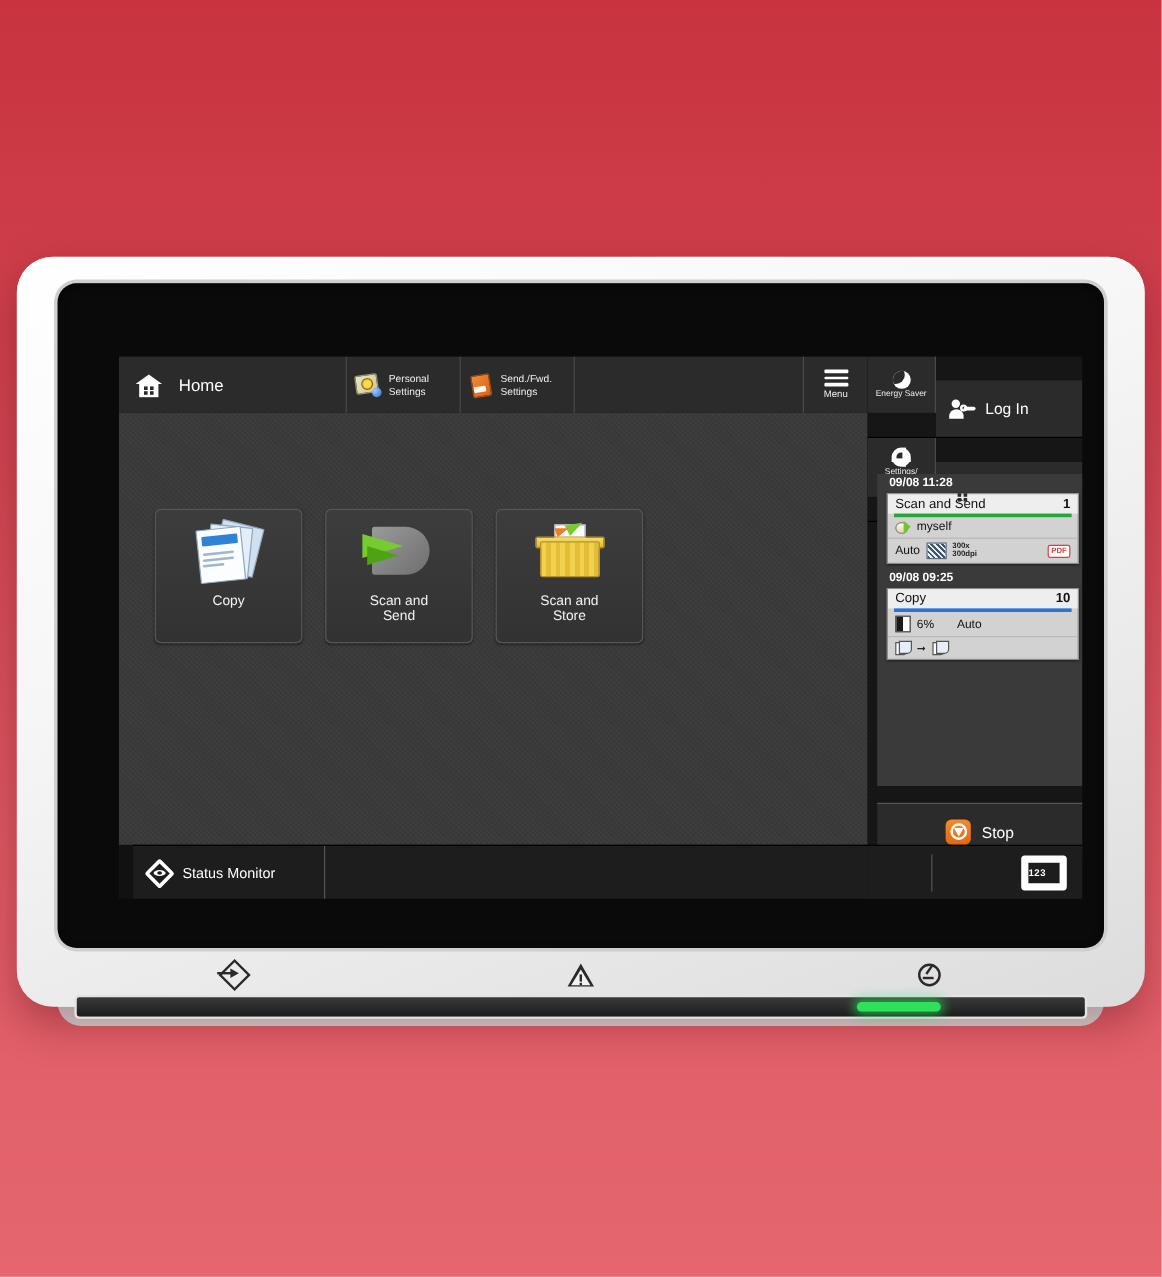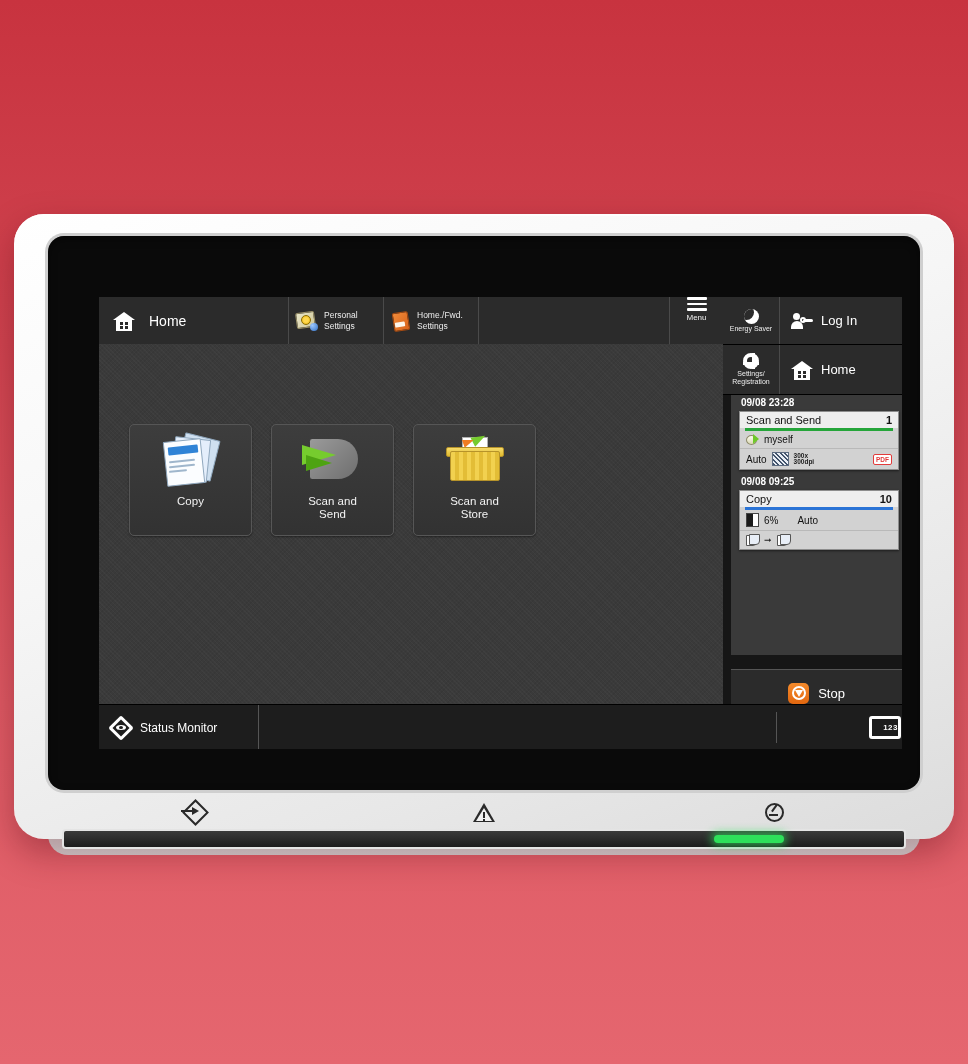--- a/index.html
+++ b/index.html
@@ -31,21 +31,21 @@
 
   
   #topbar{position:absolute;left:0;top:0;width:624px;height:47px;background:#2b2b2b;
     border-bottom:1px solid #000;display:flex;}
   .tb-cell{display:flex;align-items:center;border-right:1px solid #4a4a4a;box-sizing:border-box;}
   .tb-home{width:190px;padding-left:14px;gap:14px;}
   .tb-home .lbl{font-size:14px;color:#fff;}
   .tb-btn{width:95px;padding-left:7px;gap:6px;}
   .tb-btn .lbl{font-size:8.5px;line-height:10.5px;color:#eee;}
   .tb-spacer{flex:1;border-right:1px solid #4a4a4a;}
-  .tb-menu{width:53px;flex-direction:column;justify-content:flex-start;align-items:center;border-right:none;gap:2px;}
+  .tb-menu{width:53px;flex-direction:column;justify-content:center;align-items:center;border-right:none;gap:2px;}
   .tb-menu .lbl{font-size:8px;color:#eee;}
 
   .ico{display:inline-block;flex:0 0 auto;}
   .home-glyph{width:22px;height:22px;position:relative;}
   .home-glyph:before{content:"";position:absolute;left:0;top:2px;width:0;height:0;
     border-left:11px solid transparent;border-right:11px solid transparent;border-bottom:8px solid #fff;}
   .home-glyph:after{content:"";position:absolute;left:3px;top:9px;width:16px;height:12px;background:#fff;}
   .home-win{position:absolute;left:7px;top:12px;width:8px;height:8px;z-index:3;
     background:
       linear-gradient(#2b2b2b,#2b2b2b) 0 0/3.2px 3.2px no-repeat,
@@ -68,21 +68,21 @@
 
   .menu-ico{width:20px;height:14px;display:flex;flex-direction:column;justify-content:space-between;}
   .menu-ico i{display:block;height:2.6px;background:#fff;border-radius:1px;}
 
   
   #rightcol{position:absolute;right:0;top:0;width:179px;height:452px;background:#161616;}
   .rc-row{display:flex;border-bottom:1px solid #000;}
   .rc-small{width:57px;height:47px;background:#2b2b2b;border-right:1px solid #4a4a4a;
     display:flex;flex-direction:column;align-items:center;justify-content:center;gap:1px;box-sizing:border-box;}
   .rc-small .lbl{font-size:7px;line-height:8px;color:#eee;text-align:center;}
-  .rc-big{flex:1;height:47px;background:#2b2b2b;display:flex;align-items:center;gap:8px;padding-left:11px;box-sizing:border-box;}
+  .rc-big{flex:1;height:47px;background:#2b2b2b;display:flex;align-items:center;gap:8px;padding-left:11px;box-sizing:border-box;margin-top:20px;}
   .rc-big .lbl{font-size:13px;color:#fff;}
   .rc-small.tall{height:49px;}
   .rc-big.tall{height:49px;}
 
   .moon{width:15px;height:15px;border-radius:50%;background:#fff;position:relative;overflow:hidden;}
   .moon:after{content:"";position:absolute;left:-5px;top:-4px;width:15px;height:15px;border-radius:50%;background:#2b2b2b;}
   .gear-ico{width:16px;height:16px;border-radius:50%;border:4px solid #fff;box-sizing:border-box;position:relative;}
   .gear-ico:before,.gear-ico:after{content:"";position:absolute;background:#fff;}
   .gear-ico:before{left:4.5px;top:-4px;width:3px;height:16px;box-shadow:0 0 0 0 #fff;}
   .gear-ico:after{left:-4px;top:4.5px;width:16px;height:3px;}
@@ -189,35 +189,35 @@
   #pager{position:absolute;left:0;top:370px;width:624px;height:37px;display:flex;align-items:center;justify-content:center;gap:15px;}
   .chev{width:16px;height:16px;position:relative;cursor:pointer;}
   .chev:before{content:"";position:absolute;left:3px;top:2px;width:9px;height:9px;
     border-left:3px solid #f0f0f0;border-top:3px solid #f0f0f0;}
   .chev.left:before{transform:rotate(-45deg);}
   .chev.right:before{transform:rotate(135deg);left:2px;}
   #track{width:187px;height:5px;border-radius:3px;background:#1f1f1f;box-shadow:0 1px 0 rgba(255,255,255,.08);position:relative;}
   #thumb{position:absolute;left:0;top:0;height:5px;width:48px;border-radius:3px;background:#f2f2f2;}
 
   
-  #bottombar{position:absolute;left:0;top:407px;width:624px;height:45px;background:#1d1d1d;
+  #bottombar{position:absolute;left:12px;top:407px;width:624px;height:45px;background:#1d1d1d;
     border-top:1px solid #000;display:flex;align-items:center;}
   #status-monitor{width:160px;height:100%;display:flex;align-items:center;gap:9px;padding-left:12px;
     box-sizing:border-box;border-right:1px solid #555;}
   #status-monitor .lbl{font-size:12px;color:#fff;}
   .sm-ico{width:20px;height:20px;position:relative;flex:0 0 auto;}
   .sm-ico .d{position:absolute;left:1px;top:1px;width:18px;height:18px;background:#fff;transform:rotate(45deg);border-radius:2px;}
   .sm-ico .d2{position:absolute;left:4px;top:4px;width:12px;height:12px;background:#1d1d1d;transform:rotate(45deg);}
   .sm-ico .eye{position:absolute;left:5px;top:7.5px;width:10px;height:5px;border-radius:50%;background:#fff;}
   .sm-ico .pup{position:absolute;left:8px;top:8.5px;width:4px;height:3px;border-radius:50%;background:#1d1d1d;}
   #bb-right{position:absolute;right:0;top:407px;width:179px;height:45px;background:#1d1d1d;
     border-top:1px solid #000;display:flex;align-items:center;justify-content:flex-end;}
   #bb-right .sep{position:absolute;left:53px;top:7px;bottom:7px;width:1px;background:#555;}
-  .numpad-ico{width:26px;height:17px;border:3px solid #ffffff;border-radius:3px;margin-right:1px;
-    display:flex;align-items:center;justify-content:flex-end;gap:1.5px;background:#1d1d1d;}
+  .numpad-ico{width:26px;height:17px;border:6px solid #ffffff;border-radius:3px;margin-right:13px;
+    display:flex;align-items:center;justify-content:flex-start;gap:1.5px;background:#1d1d1d;}
   .numpad-ico b{font-size:8px;color:#fff;font-weight:bold;letter-spacing:.5px;}
 
   
   #hw-row{position:absolute;left:34px;top:586px;width:872px;height:26px;display:flex;}
   .hw-btn{flex:1;display:flex;align-items:center;justify-content:center;}
   .hw-ico{width:26px;height:24px;position:relative;}
   .dia{position:absolute;left:6px;top:2px;width:15px;height:15px;border:2px solid #2a2a2a;transform:rotate(45deg);}
   .arr{position:absolute;left:1px;top:9px;width:14px;height:2px;background:#2a2a2a;}
   .arrh{position:absolute;left:12px;top:5.5px;width:0;height:0;border-left:7px solid #2a2a2a;
     border-top:4.5px solid transparent;border-bottom:4.5px solid transparent;}
@@ -264,21 +264,21 @@
             <span>Personal</span><br>
             <span>Settings</span>
           </span>
         </div>
         <div class="tb-cell tb-btn">
           <span class="ico df-ico">
             <i class="book"></i>
               <i class="pg"></i>
           </span>
           <span class="lbl">
-            <span>Home./Fwd.</span><br>
+            <span>Send./Fwd.</span><br>
             <span>Settings</span>
           </span>
         </div>
         <div class="tb-spacer"></div>
         <div class="tb-cell tb-menu">
           <span class="menu-ico">
               <i></i>
               <i></i>
               <i></i>
             </span>
@@ -387,21 +387,21 @@
           <div class="rc-big tall">
             <span class="ico home-glyph">
                 <i class="home-win"></i>
               </span>
             <span class="lbl">Home</span>
           </div>
         </div>
 
         <div id="timeline">
 
-          <div class="tl-time">09/08 23:28</div>
+          <div class="tl-time">09/08 11:28</div>
           <div class="tl-card">
             <div class="tl-head">
               <span>Scan and Send</span>
               <span class="n">1</span>
             </div>
             <div class="tl-bar green"></div>
             <div class="tl-line">
               <span class="dest-ico">
                   <i class="e"></i>
                   <i class="a"></i>

